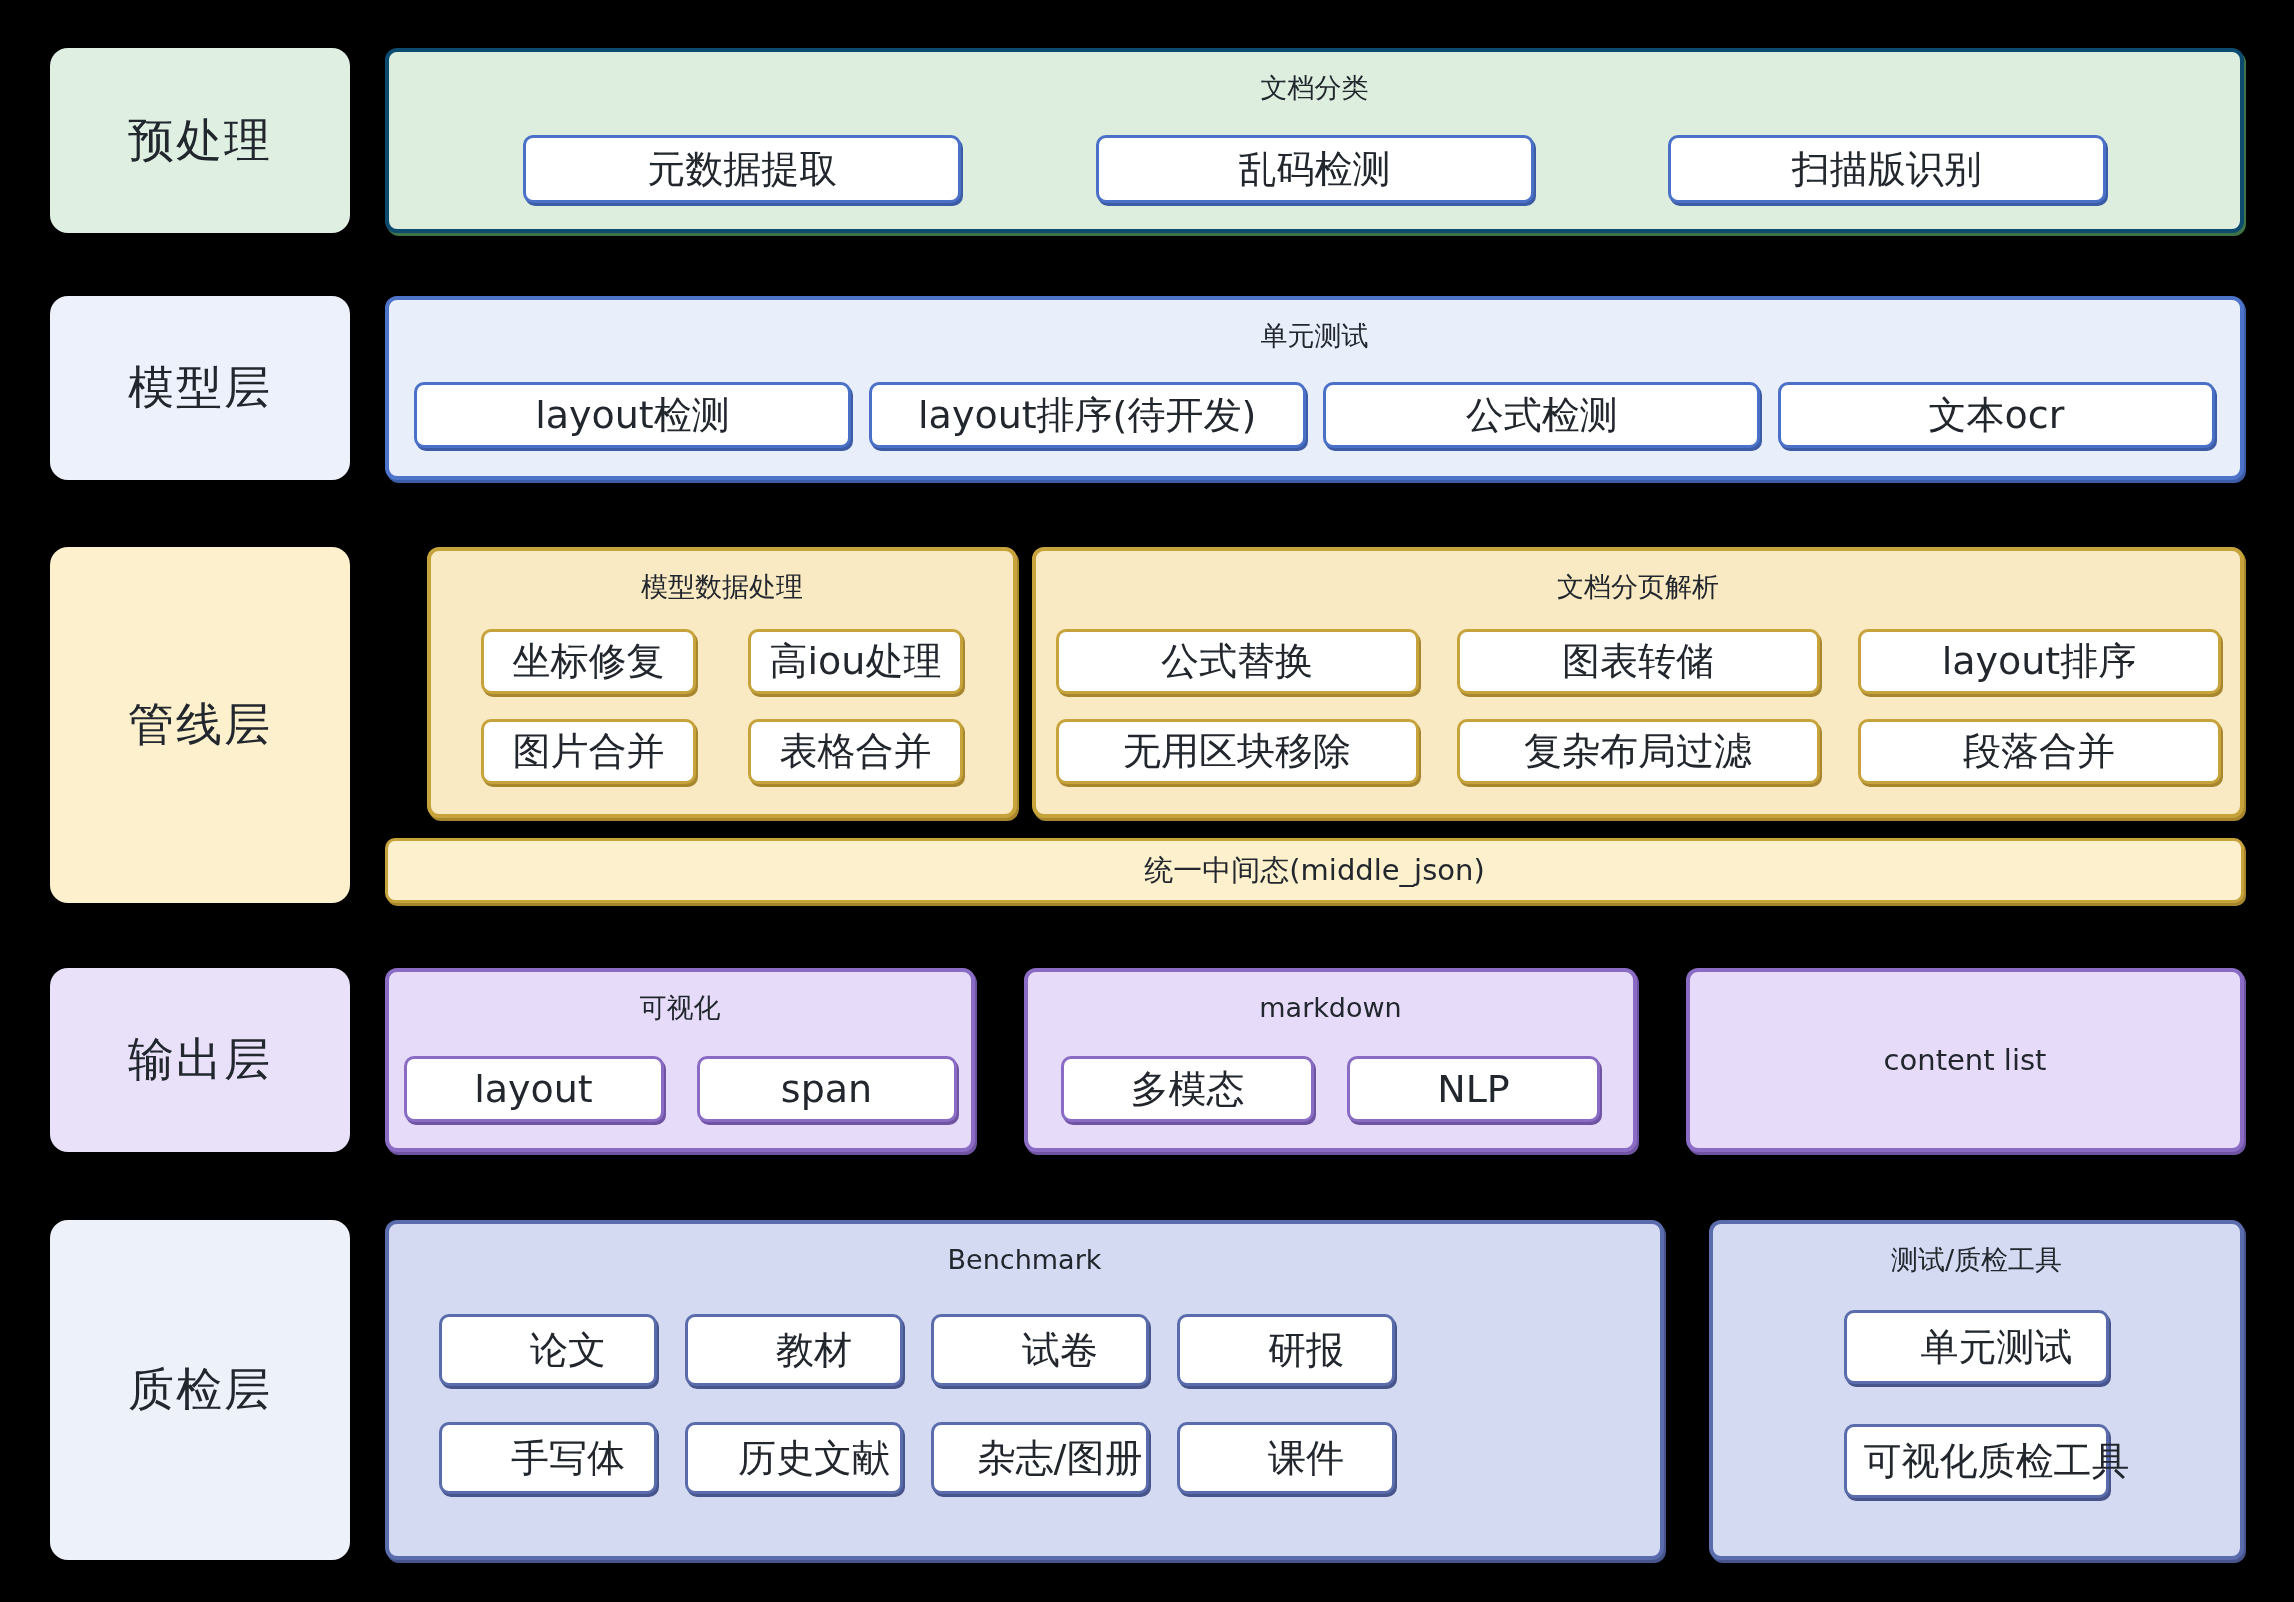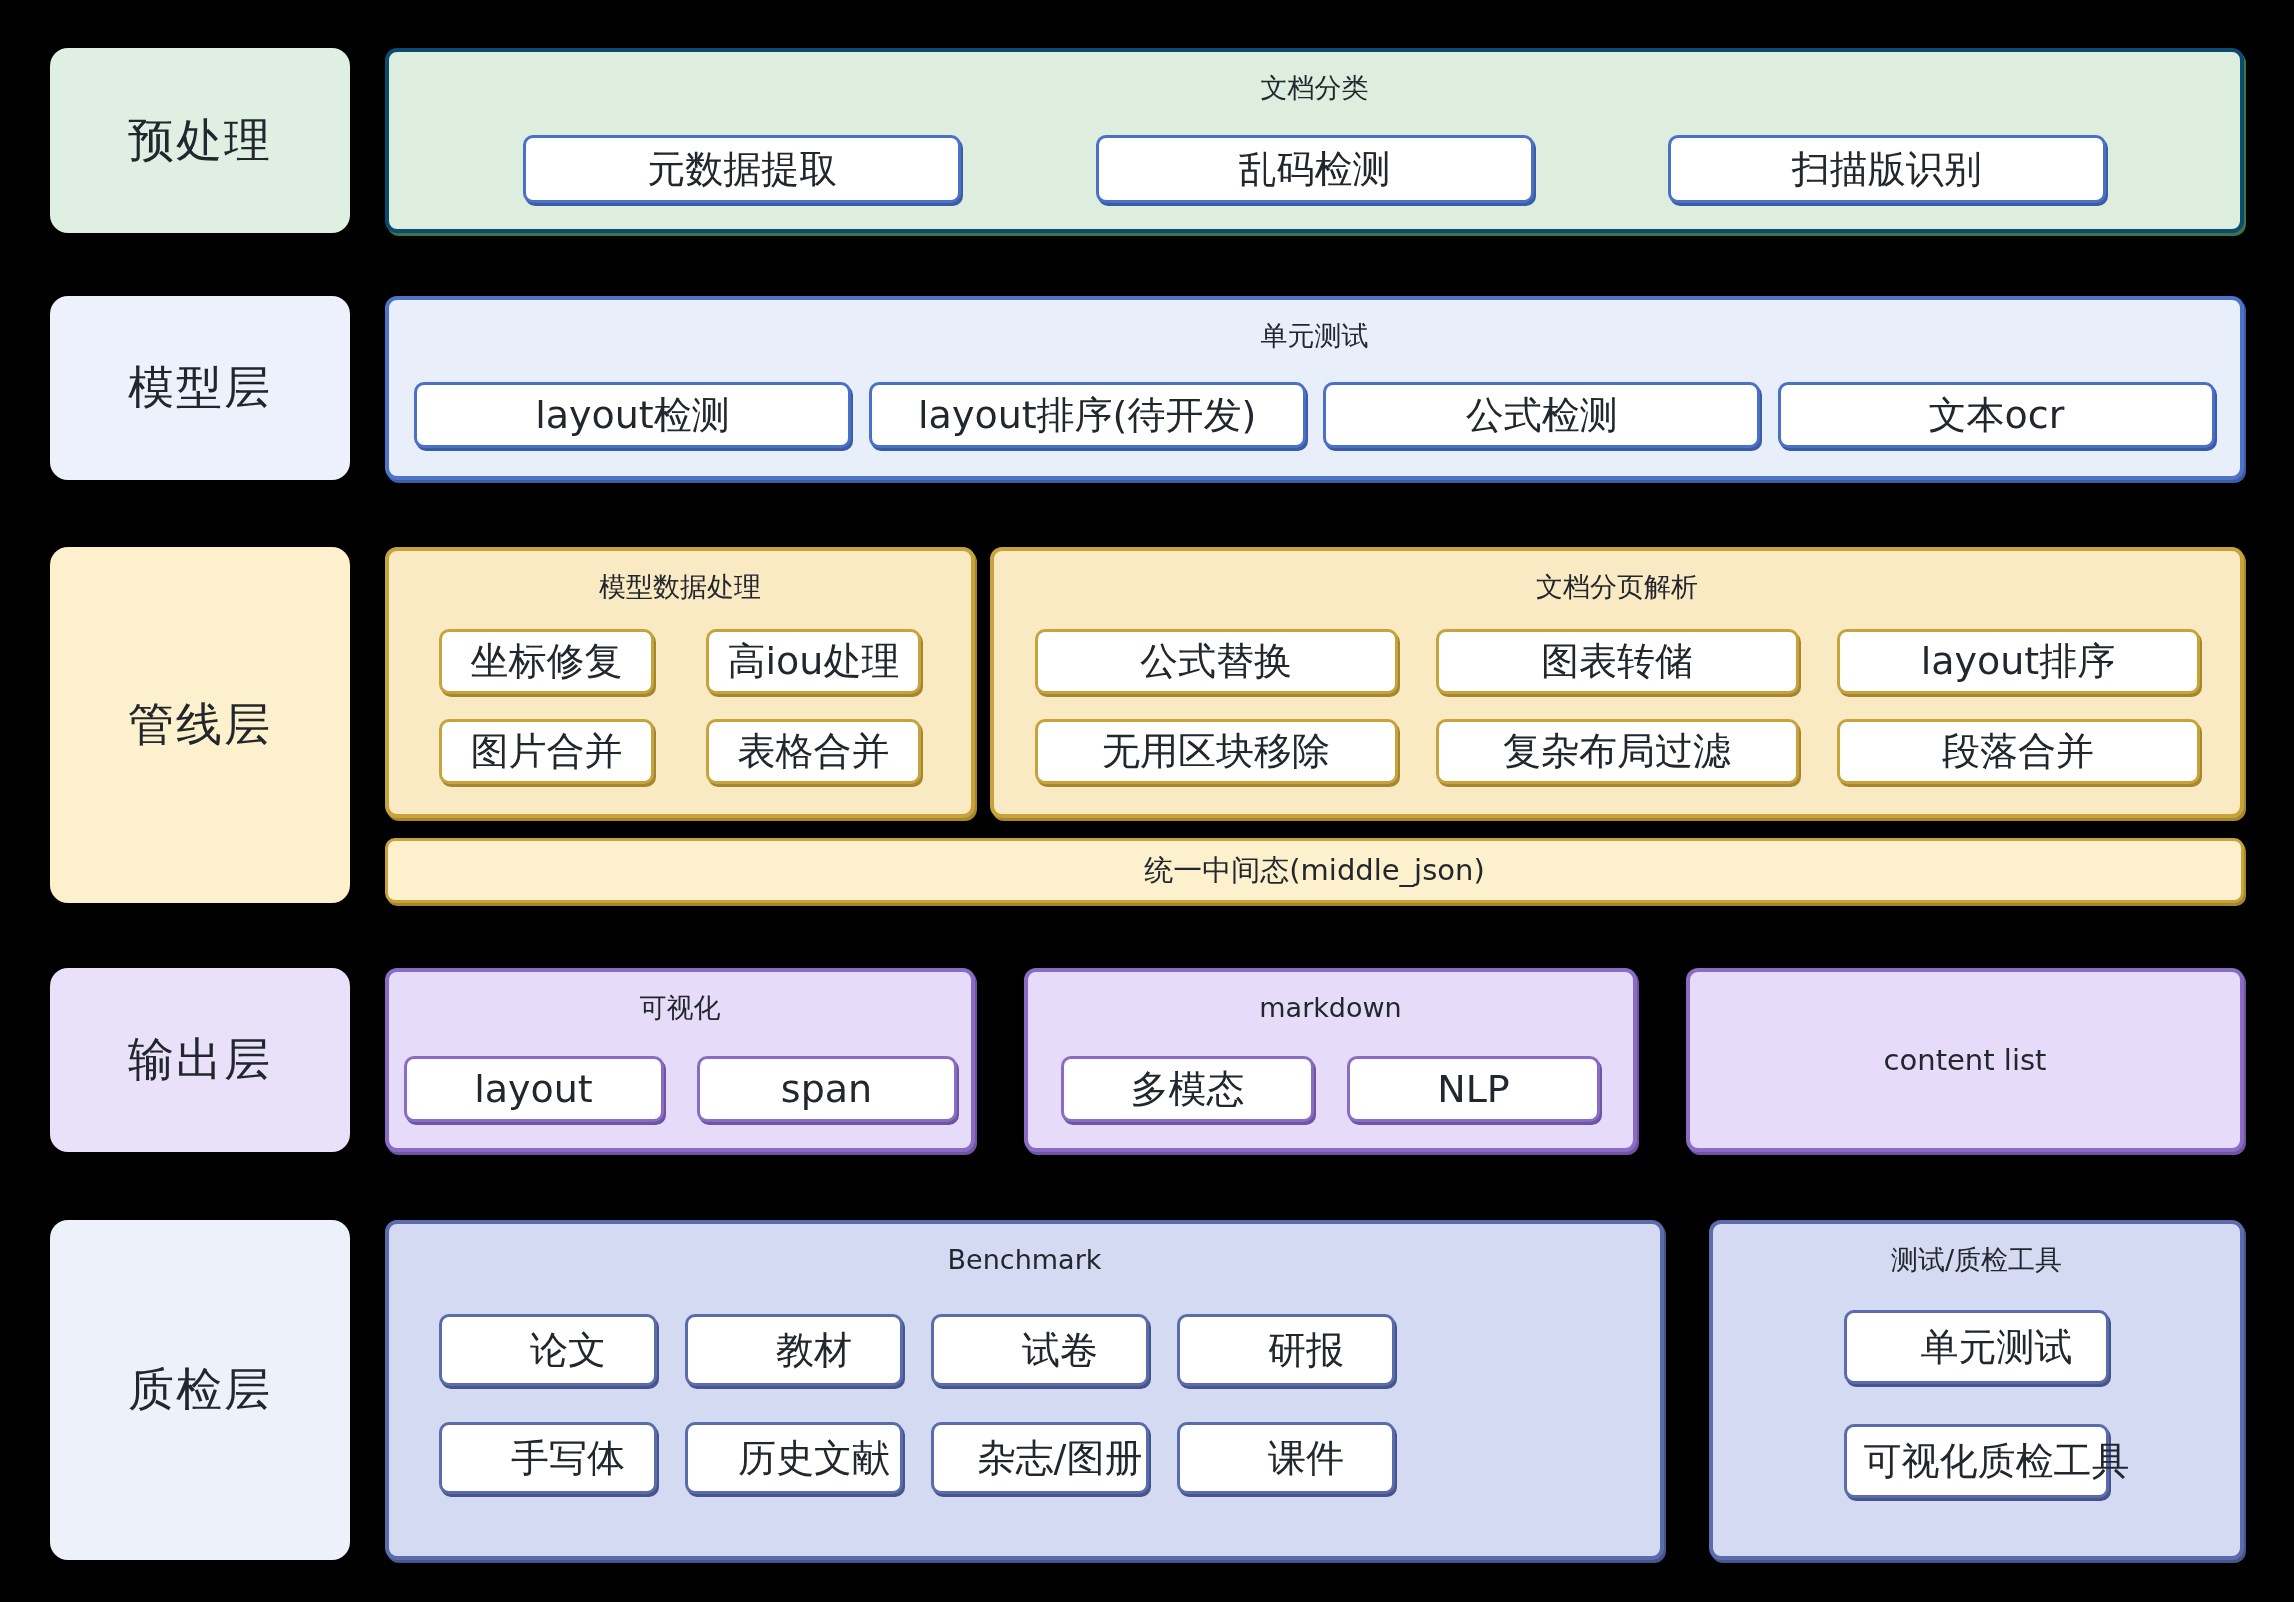--- a/index.html
+++ b/index.html
@@ -53,21 +53,21 @@
   .row2 .label-box { background:#edf1fb; }
   .row2 .container { flex:1; }
   .row2 .btn-row { display:flex; justify-content:space-between; padding:0 25px; margin-top:30px; }
   .row2 .btn { width:437px; height:66px; }
 
   
   .row3 { height:356px; margin-bottom:65px; }
   .row3 .label-box { background:#fcf0cd; }
   .row3 .content { flex-direction:column; }
   .row3 .groups { display:flex; gap:15px; height:271px; }
-  .group-model-data { width:590px; }
+  .group-model-data { width:590px;margin-left:42px; }
   .group-doc-parse { flex:1; }
   .group-model-data .btn-grid {
     display:grid; grid-template-columns:repeat(2, 215px);
     gap:25px 52px; justify-content:center; margin-top:26px;
   }
   .group-doc-parse .btn-grid {
     display:grid; grid-template-columns:repeat(3, 363px);
     gap:25px 38px; justify-content:center; margin-top:26px;
   }
   .row3 .btn { height:65px; }

